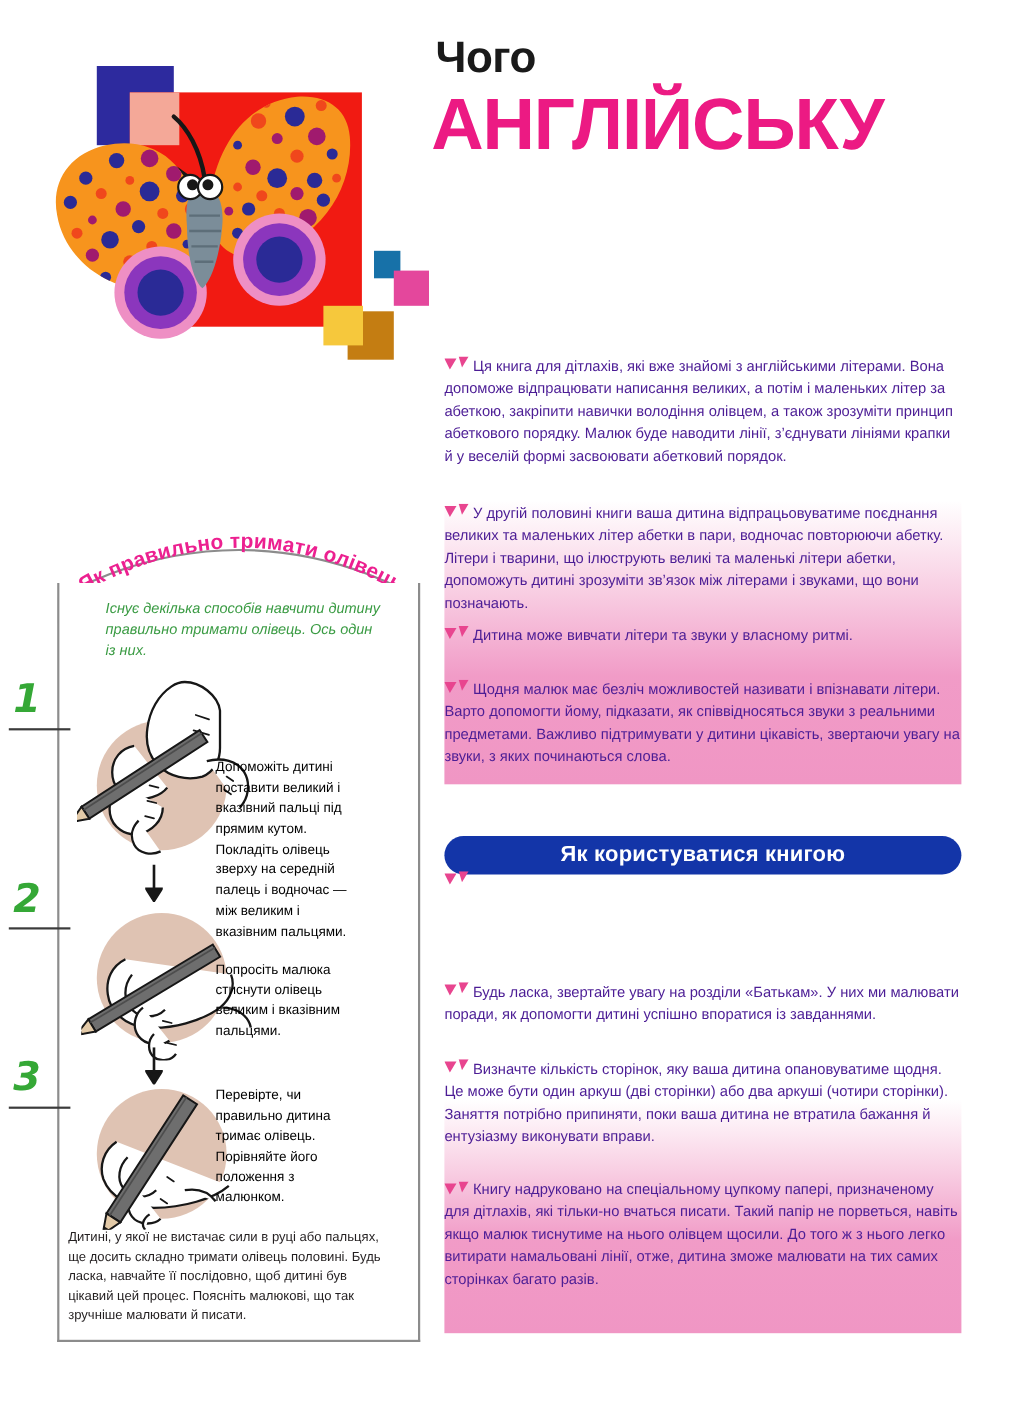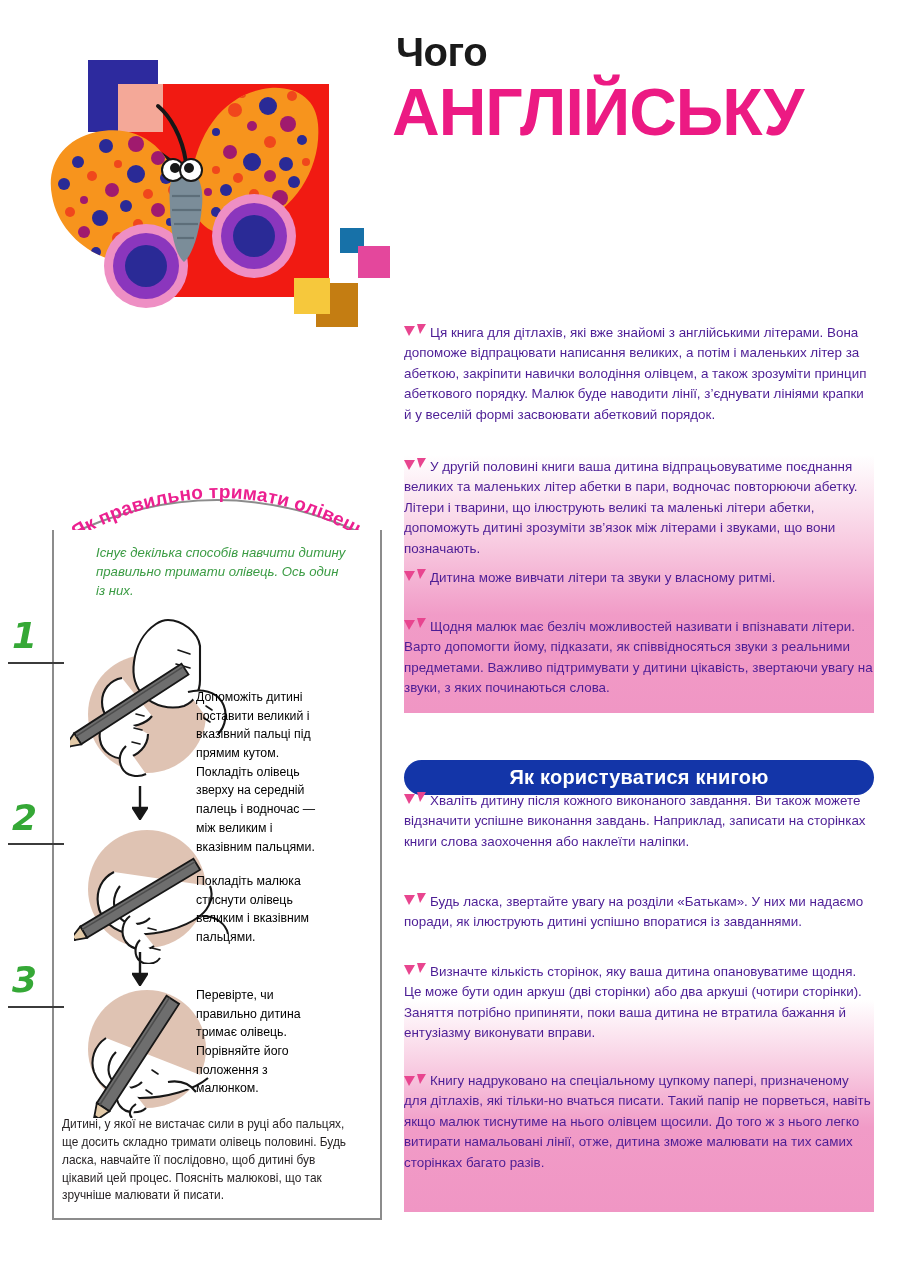--- a/index.html
+++ b/index.html
@@ -284,21 +284,21 @@
           <path d="M74 104 L82 106"></path>
           <path d="M78 124 L86 126"></path>
       </g>
       <g transform="rotate(-31 80 70)">
         <rect x="0" y="60" width="132" height="13" fill="#6e6e6e" stroke="#171717" stroke-width="1.8"></rect>
         <path d="M0 60 L-17 66.5 L0 73 Z" fill="#e3caa8" stroke="#171717" stroke-width="1.8"></path>
         <path d="M-11 63 L-17 66.5 L-11 70 Z" fill="#171717"></path>
         <path d="M0 63.5 H132" stroke="#4d4d4d" stroke-width="1.6"></path>
       </g>
     </svg>
-    <div class="step-text" style="left:196px;top:872px;">Покладіть малюка стиснути олівець великим і вказівним пальцями.</div>
+    <div class="step-text" style="left:196px;top:872px;">Попросіть малюка стиснути олівець великим і вказівним пальцями.</div>
     <svg class="arrow" style="left:132px;top:952px;" viewBox="0 0 16 34">
       <path d="M8 0 V24 M1 22 L8 33 L15 22 Z" stroke="#171717" stroke-width="2.4" fill="#171717"></path>
     </svg>
   </div>
 
   <div class="step">
     <div class="step-num" style="top:962px;">3</div>
     <div class="step-rule" style="top:1006px;"></div>
     <div class="circle-bg" style="left:88px;top:990px;width:118px;height:118px;"></div>
     <svg class="hand-svg" style="left:72px;top:978px;" width="165" height="140" viewBox="0 0 165 140">
@@ -357,27 +357,26 @@
       <path d="M13 0 L22 0 L16 10 Z" fill="#e8458f"></path>
   </svg>
   <div class="para" style="top:617px;">Щодня малюк має безліч можливостей називати і впізнавати літери. Варто допомогти йому, підказати, як співвідносяться звуки з реальними предметами. Важливо підтримувати у дитини цікавість, звертаючи увагу на звуки, з яких починаються слова.</div>
 
   <div class="banner b2">Як користуватися книгою</div>
 
   <svg class="bullet" style="left:404px;top:792px;" viewBox="0 0 24 13">
     <path d="M0 2 L11 2 L5 12 Z" fill="#e8458f"></path>
       <path d="M13 0 L22 0 L16 10 Z" fill="#e8458f"></path>
   </svg>
-  <div class="para" style="top:791px;">Хваліть дитину після кожного виконаного завдання. Ви також можете відзначити успішне виконання завдань. Наприклад, записати на сторінках книги слова заохочення або наклеїти наліпки.</div>
 
   <svg class="bullet" style="left:404px;top:893px;" viewBox="0 0 24 13">
     <path d="M0 2 L11 2 L5 12 Z" fill="#e8458f"></path>
       <path d="M13 0 L22 0 L16 10 Z" fill="#e8458f"></path>
   </svg>
-  <div class="para" style="top:892px;">Будь ласка, звертайте увагу на розділи «Батькам». У них ми надаємо поради, як ілюструють дитині успішно впоратися із завданнями.</div>
+  <div class="para" style="top:892px;">Будь ласка, звертайте увагу на розділи «Батькам». У них ми малювати поради, як допомогти дитині успішно впоратися із завданнями.</div>
 
   <svg class="bullet" style="left:404px;top:963px;" viewBox="0 0 24 13">
     <path d="M0 2 L11 2 L5 12 Z" fill="#e8458f"></path>
       <path d="M13 0 L22 0 L16 10 Z" fill="#e8458f"></path>
   </svg>
   <div class="para" style="top:962px;">Визначте кількість сторінок, яку ваша дитина опановуватиме щодня. Це може бути один аркуш (дві сторінки) або два аркуші (чотири сторінки). Заняття потрібно припиняти, поки ваша дитина не втратила бажання й ентузіазму виконувати вправи.</div>
 
   <svg class="bullet" style="left:404px;top:1074px;" viewBox="0 0 24 13">
     <path d="M0 2 L11 2 L5 12 Z" fill="#e8458f"></path>
       <path d="M13 0 L22 0 L16 10 Z" fill="#e8458f"></path>

